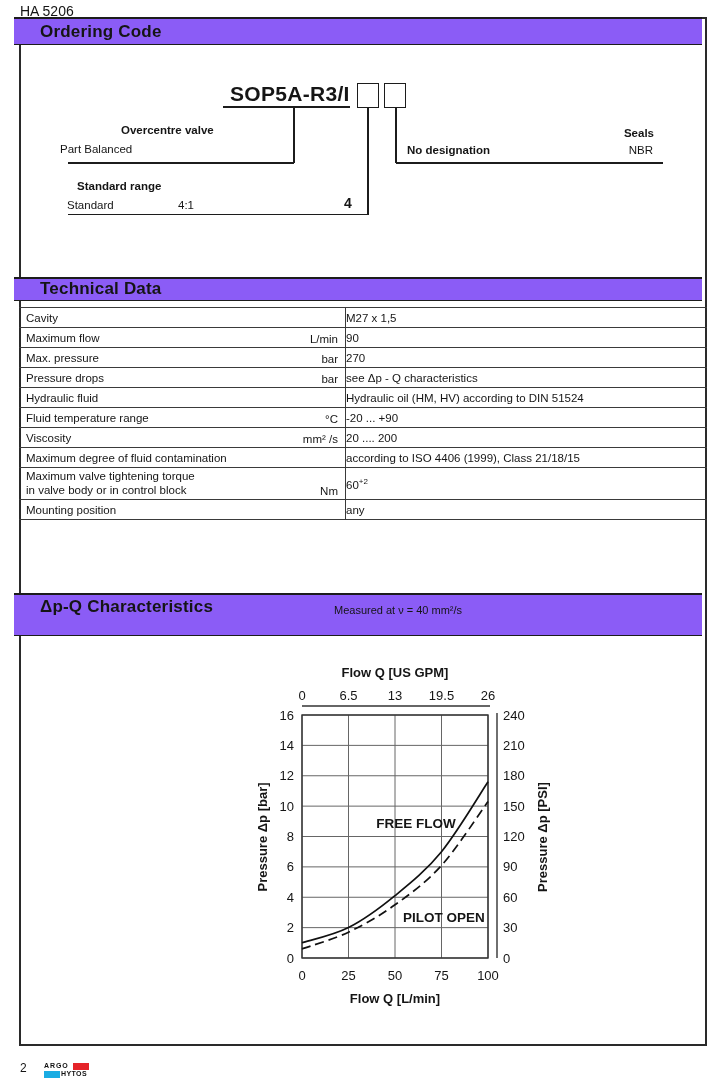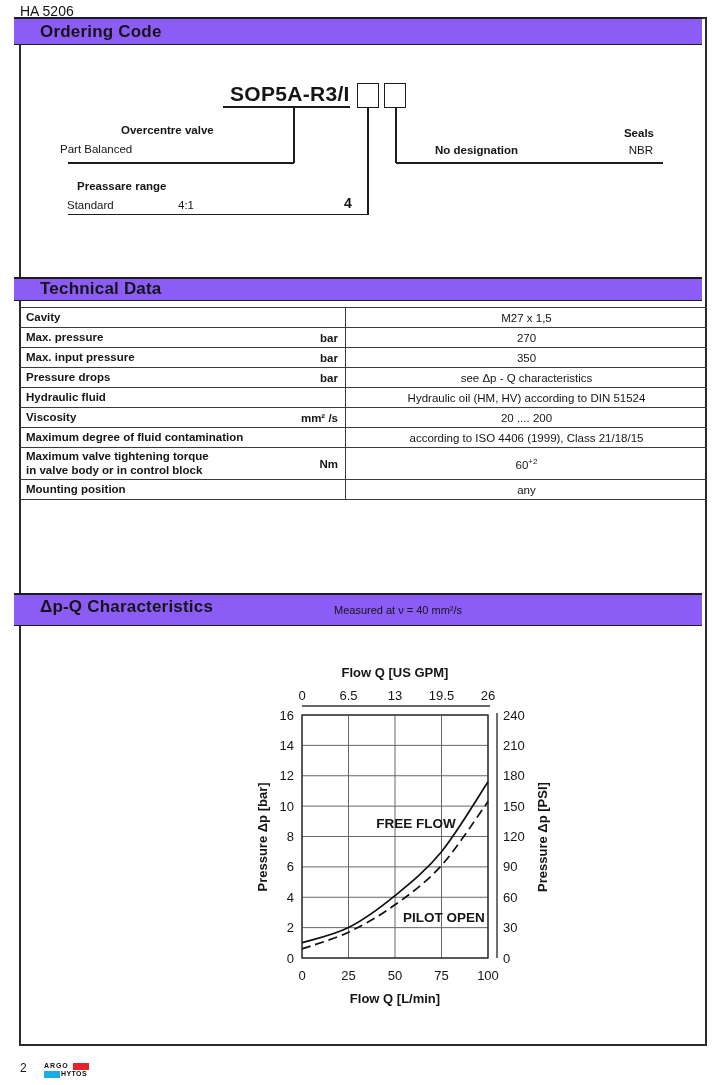--- a/index.html
+++ b/index.html
@@ -12,21 +12,21 @@
   .page-frame{left:19px;top:17px;width:688px;height:1029px;
               border:2px solid #2a2a2a;box-sizing:border-box;background:#fff;}
 
   .band{position:absolute;left:14px;width:688px;box-sizing:border-box;
         border-top:2px solid #1c1c1c;border-bottom:1.5px solid #1c1c1c;background:#8b5cf6;}
   .band-title{font-size:17px;font-weight:bold;letter-spacing:.2px;margin-left:26px;}
   #band-ordering{top:17px;height:28px;}
   #band-ordering .band-title{line-height:25px;}
   #band-technical{top:277px;height:23.5px;}
   #band-technical .band-title{line-height:20px;}
-  #band-chart{top:593px;height:33px;}
+  #band-chart{top:593px;height:43px;}
   #band-chart .band-title{line-height:24px;}
   .measured-note{position:absolute;left:313px;top:9px;font-size:11px;font-weight:normal;padding-left:7px;}
 
   
   .code-text{left:230px;top:82px;font-size:21px;font-weight:bold;letter-spacing:.3px;text-align:right;}
   .code-underline{left:223px;top:106px;width:127px;height:2px;background:#1c1c1c;}
   .obox{position:absolute;width:22px;height:25px;border:1.8px solid #1c1c1c;
         box-sizing:border-box;background:#fff;}
   #obox1{left:357px;top:83px;}
   #obox2{left:384px;top:83px;}
@@ -40,34 +40,34 @@
   #hline-right{left:396px;top:162px;width:267px;}
   .olabel{font-size:11.5px;}
   .olabel.bold{font-weight:bold;}
   #ov-title{left:77px;top:124px;margin-left:44px;}
   #ov-sub{left:60px;top:143px;}
   #pr-title{left:77px;top:180px;}
   #pr-sub{left:67px;top:199px;}
   #pr-ratio{left:178px;top:199px;}
   #pr-code{left:344px;top:195px;font-size:14px;font-weight:bold;}
   #seals-title{left:610px;top:127px;width:44px;text-align:right;}
-  #seals-option{left:407px;top:144px;margin-left:28px;}
+  #seals-option{left:407px;top:144px;}
   #seals-value{left:620px;top:144px;width:33px;text-align:right;}
 
   
   .tech-table-wrap{left:19px;top:307px;width:688px;}
   table.tech{border-collapse:collapse;width:688px;table-layout:fixed;}
   table.tech td{border-top:1px solid #3a3a3a;border-bottom:1px solid #3a3a3a;
                 padding:0;font-size:11.5px;vertical-align:middle;}
   td.cell-label{width:326px;border-right:1px solid #3a3a3a;}
-  .lr{display:flex;justify-content:space-between;align-items:center;
-      min-height:19px;padding:2px 7px;box-sizing:border-box;font-weight:bold;}
+  .lr{display:flex;justify-content:space-between;align-items:flex-end;
+      min-height:19px;padding:2px 7px;box-sizing:border-box;}
   .lab div{line-height:13.5px;}
   .unit{white-space:nowrap;padding-left:6px;}
-  td.cell-value{text-align:center;}
+  td.cell-value{text-align:left;}
   sup{font-size:8px;}
 
   
   #chart-svg{left:240px;top:655px;}
   svg{font-family:"Liberation Sans",sans-serif;}
   .tick{font-size:13px;fill:#151515;}
   .axis-title{font-size:13px;font-weight:bold;fill:#151515;}
   .series-label{font-size:13.5px;font-weight:bold;fill:#151515;}
 
   
@@ -96,21 +96,21 @@
 <div class="obox" id="obox2"></div>
 <div class="vline" id="vline-code"></div>
 <div class="hline" id="hline-left1"></div>
 <div class="vline" id="vline-box1"></div>
 <div class="hline" id="hline-left2"></div>
 <div class="vline" id="vline-box2"></div>
 <div class="hline" id="hline-right"></div>
 
 <div class="abs olabel bold" id="ov-title">Overcentre valve</div>
 <div class="abs olabel" id="ov-sub">Part Balanced</div>
-<div class="abs olabel bold" id="pr-title">Preassare range</div>
+<div class="abs olabel bold" id="pr-title">Standard range</div>
 <div class="abs olabel" id="pr-sub">Standard</div>
 <div class="abs olabel" id="pr-ratio">4:1</div>
 <div class="abs" id="pr-code">4</div>
 <div class="abs olabel bold" id="seals-title">Seals</div>
 <div class="abs olabel bold" id="seals-option">No designation</div>
 <div class="abs olabel" id="seals-value">NBR</div>
 
 <div class="band" id="band-technical">
   <div class="band-title">Technical Data</div>
 </div>
@@ -126,59 +126,70 @@
               </div>
               <span class="unit"></span>
             </div>
           </td>
           <td class="cell-value">M27 x 1,5</td>
         </tr>
         <tr>
           <td class="cell-label">
             <div class="lr">
               <div class="lab">
+                <div>Maximum flow</div>
+              </div>
+              <span class="unit">L/min</span>
+            </div>
+          </td>
+          <td class="cell-value">90</td>
+        </tr>
+        <tr>
+          <td class="cell-label">
+            <div class="lr">
+              <div class="lab">
                 <div>Max. pressure</div>
               </div>
               <span class="unit">bar</span>
             </div>
           </td>
           <td class="cell-value">270</td>
         </tr>
         <tr>
           <td class="cell-label">
             <div class="lr">
               <div class="lab">
-                <div>Max. input pressure</div>
+                <div>Pressure drops</div>
               </div>
               <span class="unit">bar</span>
             </div>
           </td>
-          <td class="cell-value">350</td>
-        </tr>
-        <tr>
-          <td class="cell-label">
-            <div class="lr">
-              <div class="lab">
-                <div>Pressure drops</div>
-              </div>
-              <span class="unit">bar</span>
-            </div>
-          </td>
           <td class="cell-value">see Δp - Q  characteristics</td>
         </tr>
         <tr>
           <td class="cell-label">
             <div class="lr">
               <div class="lab">
                 <div>Hydraulic fluid</div>
               </div>
               <span class="unit"></span>
             </div>
           </td>
           <td class="cell-value">Hydraulic oil (HM, HV) according to DIN 51524</td>
+        </tr>
+        <tr>
+          <td class="cell-label">
+            <div class="lr">
+              <div class="lab">
+                <div>Fluid temperature range</div>
+              </div>
+              <span class="unit">°C</span>
+            </div>
+          </td>
+          <td class="cell-value">-20 ... +90</td>
         </tr>
         <tr>
           <td class="cell-label">
             <div class="lr">
               <div class="lab">
                 <div>Viscosity</div>
               </div>
               <span class="unit">mm² /s</span>
             </div>
           </td>

